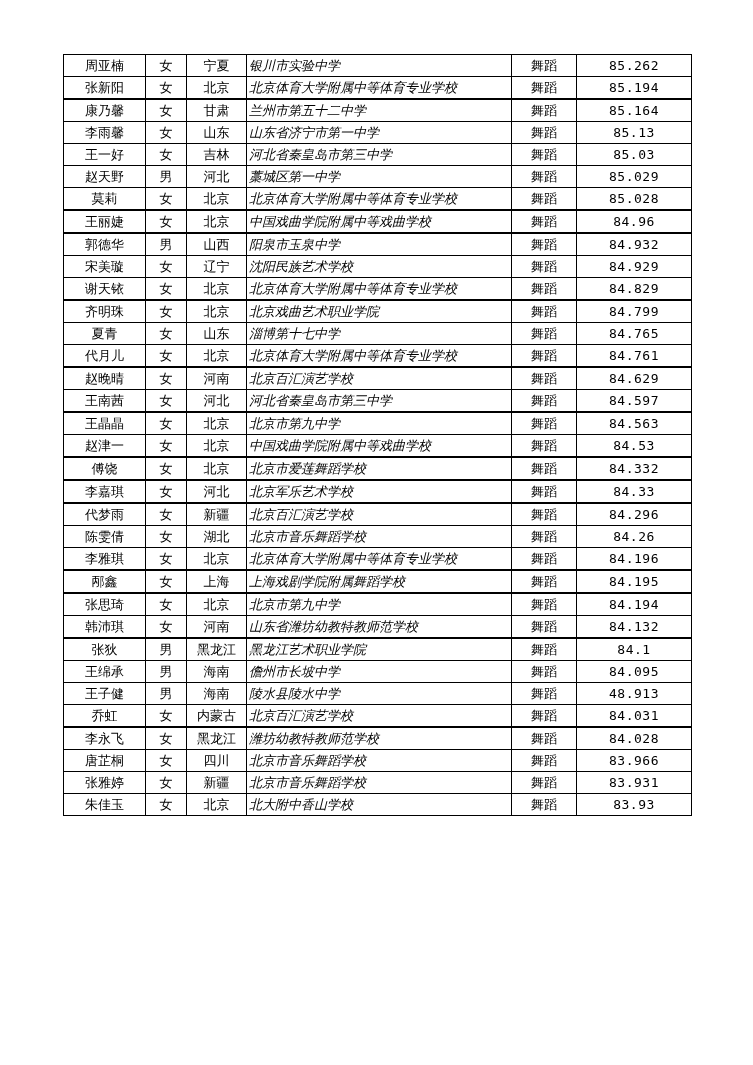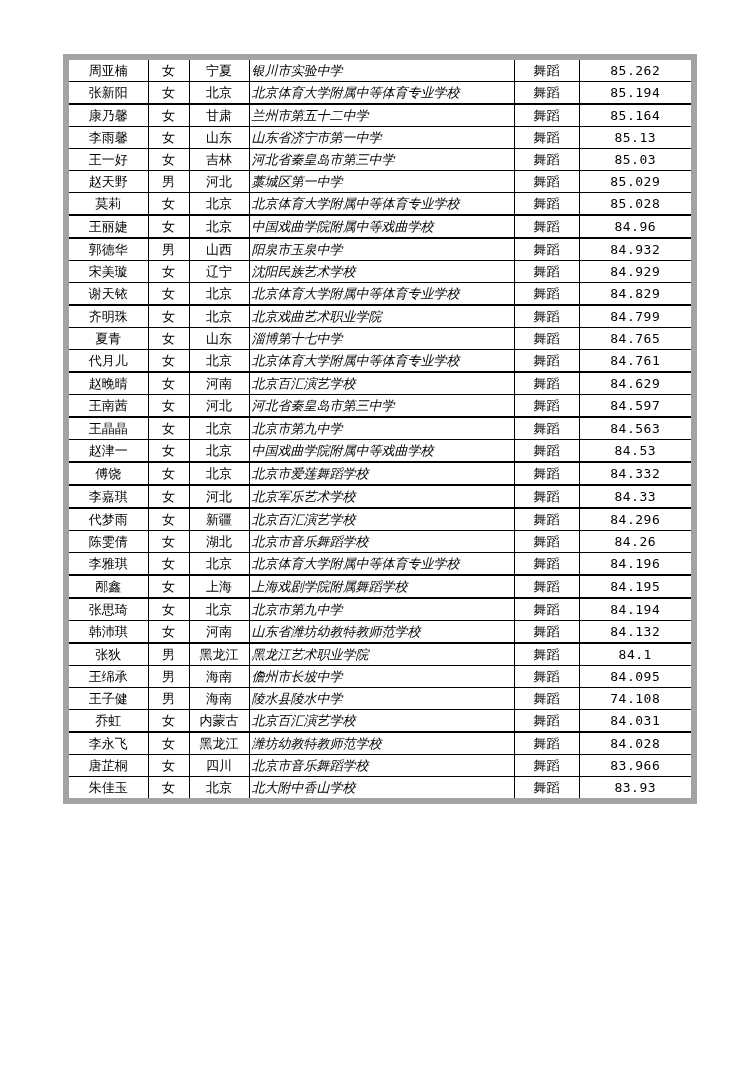--- a/index.html
+++ b/index.html
@@ -25,21 +25,21 @@
   .table-wrap {
     position: absolute;
     left: 63px;
     top: 54px;
     width: 628px;
   }
   table.score-table {
     border-collapse: collapse;
     table-layout: fixed;
     width: 628px;
-    border: 6px solid #a3a3a3;
+    border: 1px solid #a3a3a3;
   }
   table.score-table td {
     border: 1px solid #000000;
     height: 21px;
     padding: 0 2px;
     font-size: 13px;
     line-height: 20px;
     color: #000000;
     overflow: hidden;
     white-space: nowrap;
@@ -322,21 +322,21 @@
             <td class="cell-school">儋州市长坡中学</td>
             <td class="cell-subject">舞蹈</td>
             <td class="cell-score">84.095</td>
           </tr>
           <tr>
             <td class="cell-name">王子健</td>
             <td class="cell-gender">男</td>
             <td class="cell-province">海南</td>
             <td class="cell-school">陵水县陵水中学</td>
             <td class="cell-subject">舞蹈</td>
-            <td class="cell-score">74.108</td>
+            <td class="cell-score">48.913</td>
           </tr>
           <tr class="thick-bottom">
             <td class="cell-name">乔虹</td>
             <td class="cell-gender">女</td>
             <td class="cell-province">内蒙古</td>
             <td class="cell-school">北京百汇演艺学校</td>
             <td class="cell-subject">舞蹈</td>
             <td class="cell-score">84.031</td>
           </tr>
           <tr>
@@ -347,20 +347,28 @@
             <td class="cell-subject">舞蹈</td>
             <td class="cell-score">84.028</td>
           </tr>
           <tr>
             <td class="cell-name">唐芷桐</td>
             <td class="cell-gender">女</td>
             <td class="cell-province">四川</td>
             <td class="cell-school">北京市音乐舞蹈学校</td>
             <td class="cell-subject">舞蹈</td>
             <td class="cell-score">83.966</td>
+          </tr>
+          <tr>
+            <td class="cell-name">张雅婷</td>
+            <td class="cell-gender">女</td>
+            <td class="cell-province">新疆</td>
+            <td class="cell-school">北京市音乐舞蹈学校</td>
+            <td class="cell-subject">舞蹈</td>
+            <td class="cell-score">83.931</td>
           </tr>
           <tr>
             <td class="cell-name">朱佳玉</td>
             <td class="cell-gender">女</td>
             <td class="cell-province">北京</td>
             <td class="cell-school">北大附中香山学校</td>
             <td class="cell-subject">舞蹈</td>
             <td class="cell-score">83.93</td>
           </tr>
         </tbody>

